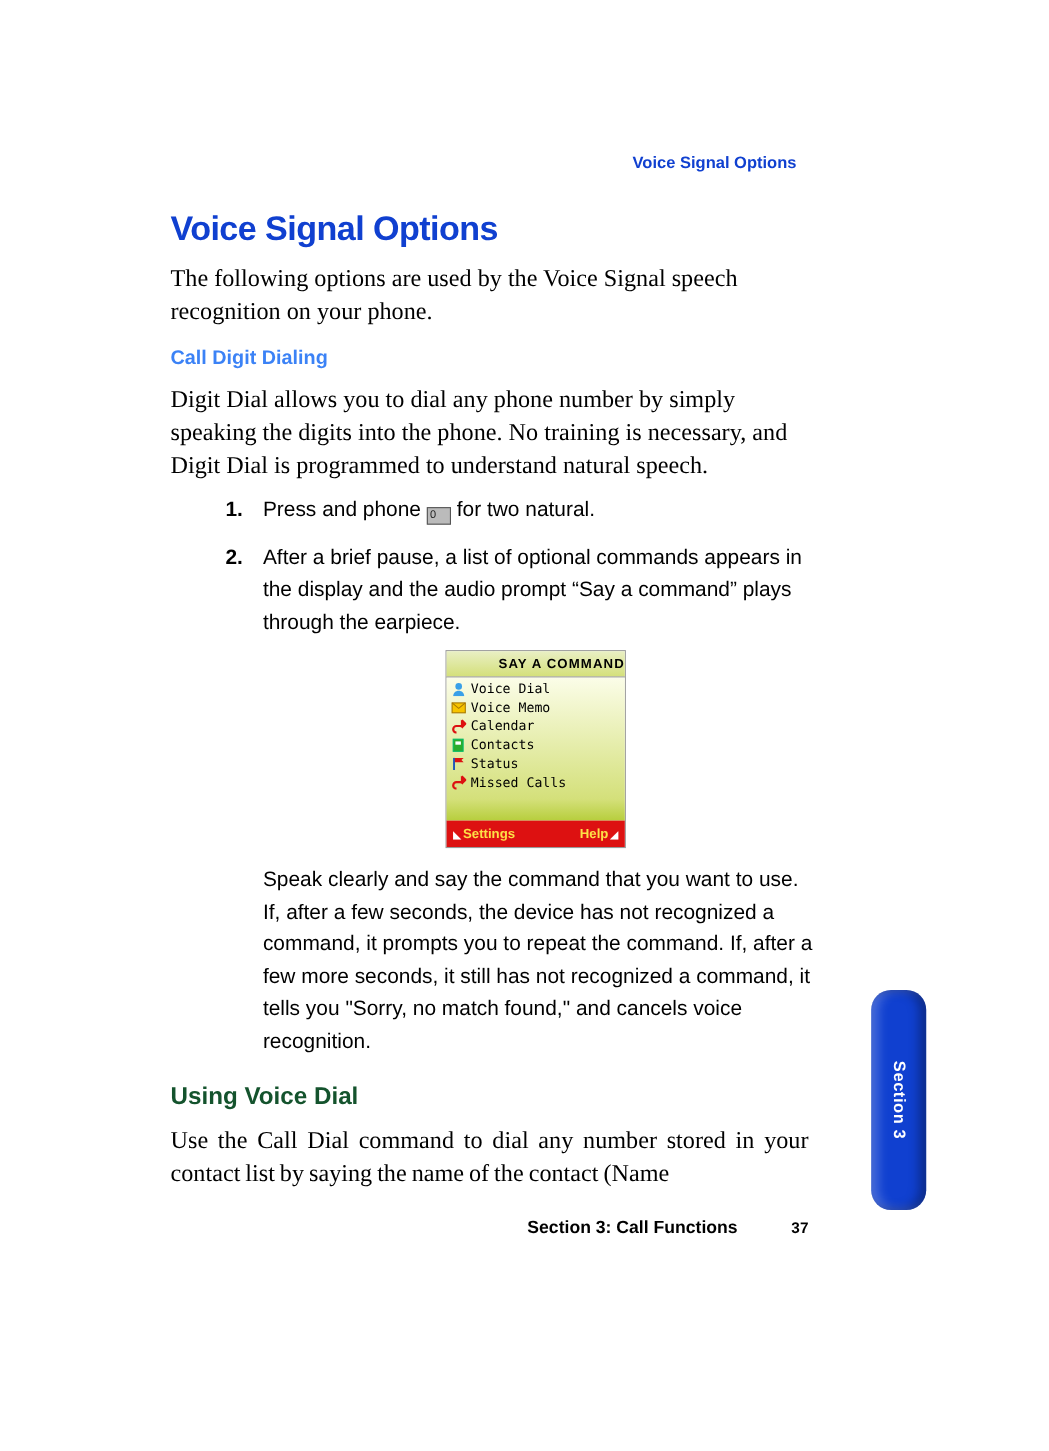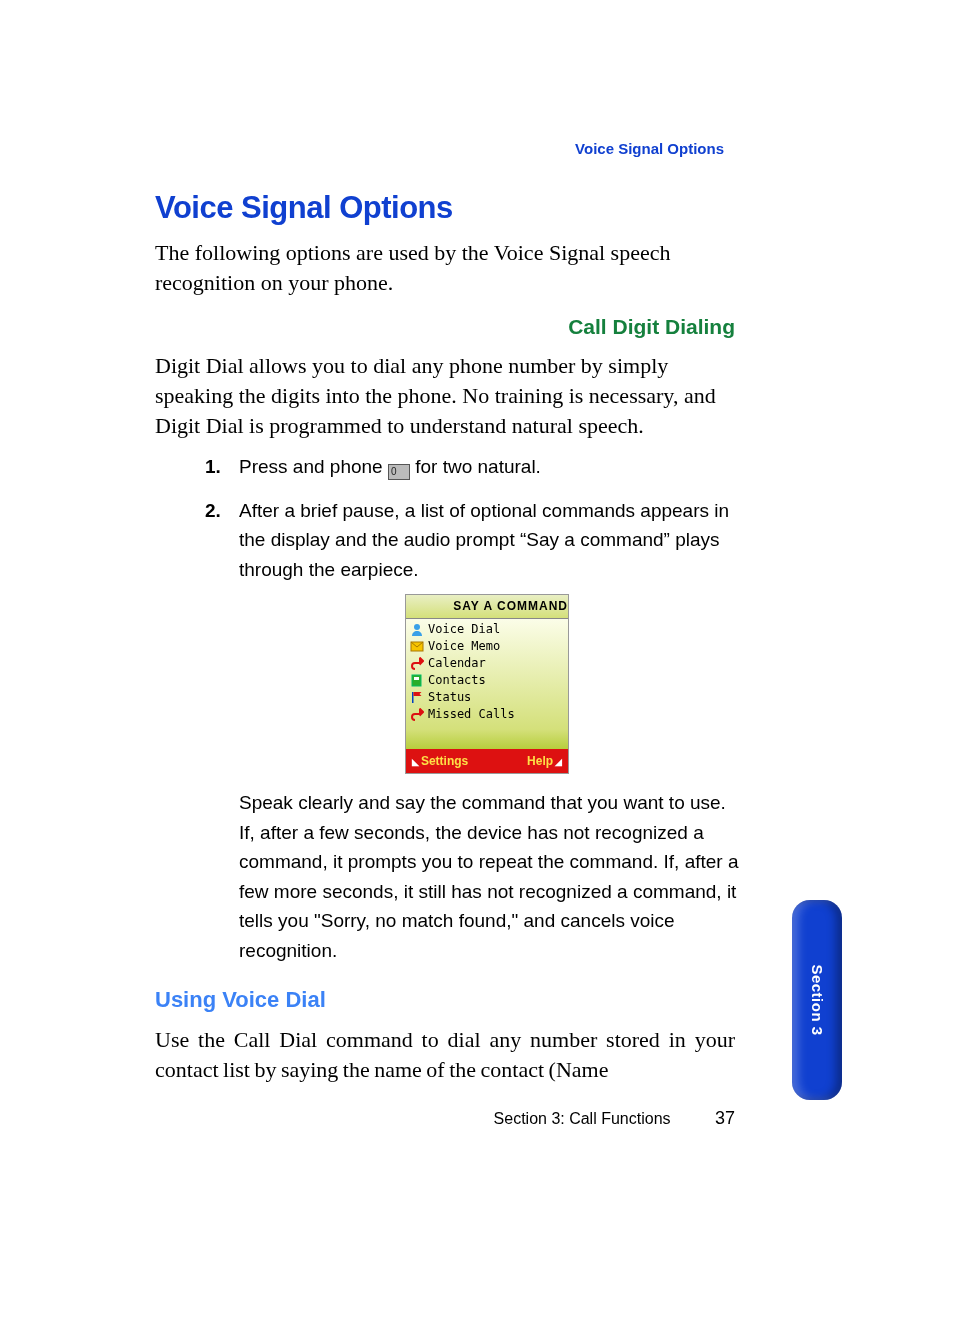--- a/index.html
+++ b/index.html
@@ -34,29 +34,28 @@
     font-size: 31px;
     margin: 0 0 12px 0;
     letter-spacing: -0.5px;
   }
   p.body {
     font-size: 22px;
     line-height: 1.35;
     margin: 12px 0;
   }
   h3.subhead-blue {
-    color: #15803d;
-    font-family: Arial, Helvetica, sans-serif;
-    font-weight: 700;
-    font-size: 21px;
+    color: #3b82f6;
+    font-family: Arial, Helvetica, sans-serif;
+    font-weight: 700;
+    font-size: 18px;
     margin: 18px 0 8px 0;
-    text-align: right;
   }
   h3.subhead-black {
-    color: #3b82f6;
+    color: #14532d;
     font-family: Arial, Helvetica, sans-serif;
     font-weight: 800;
     font-size: 22px;
     margin: 22px 0 8px 0;
   }
   ol.steps {
     list-style: none;
     padding: 0;
     margin: 12px 0 0 50px;
   }
@@ -169,28 +168,28 @@
   .footer {
     position: absolute;
     top: 1108px;
     left: 155px;
     width: 580px;
     text-align: right;
     font-family: Arial, Helvetica, sans-serif;
     font-size: 16px;
   }
   .footer .sec {
-    font-weight: 400;
+    font-weight: 700;
   }
   .footer .pg {
     display: inline-block;
     width: 60px;
     text-align: right;
-    font-weight: 400;
-    font-size: 18px;
+    font-weight: 700;
+    font-size: 14px;
   }
 </style>
 </head>
 <body>
 
 <div class="running-head">Voice Signal Options</div>
 
 <div class="content">
   <h1 class="section-title">Voice Signal Options</h1>
   <p class="body">The following options are used by the Voice Signal speech recognition on your phone.</p>

